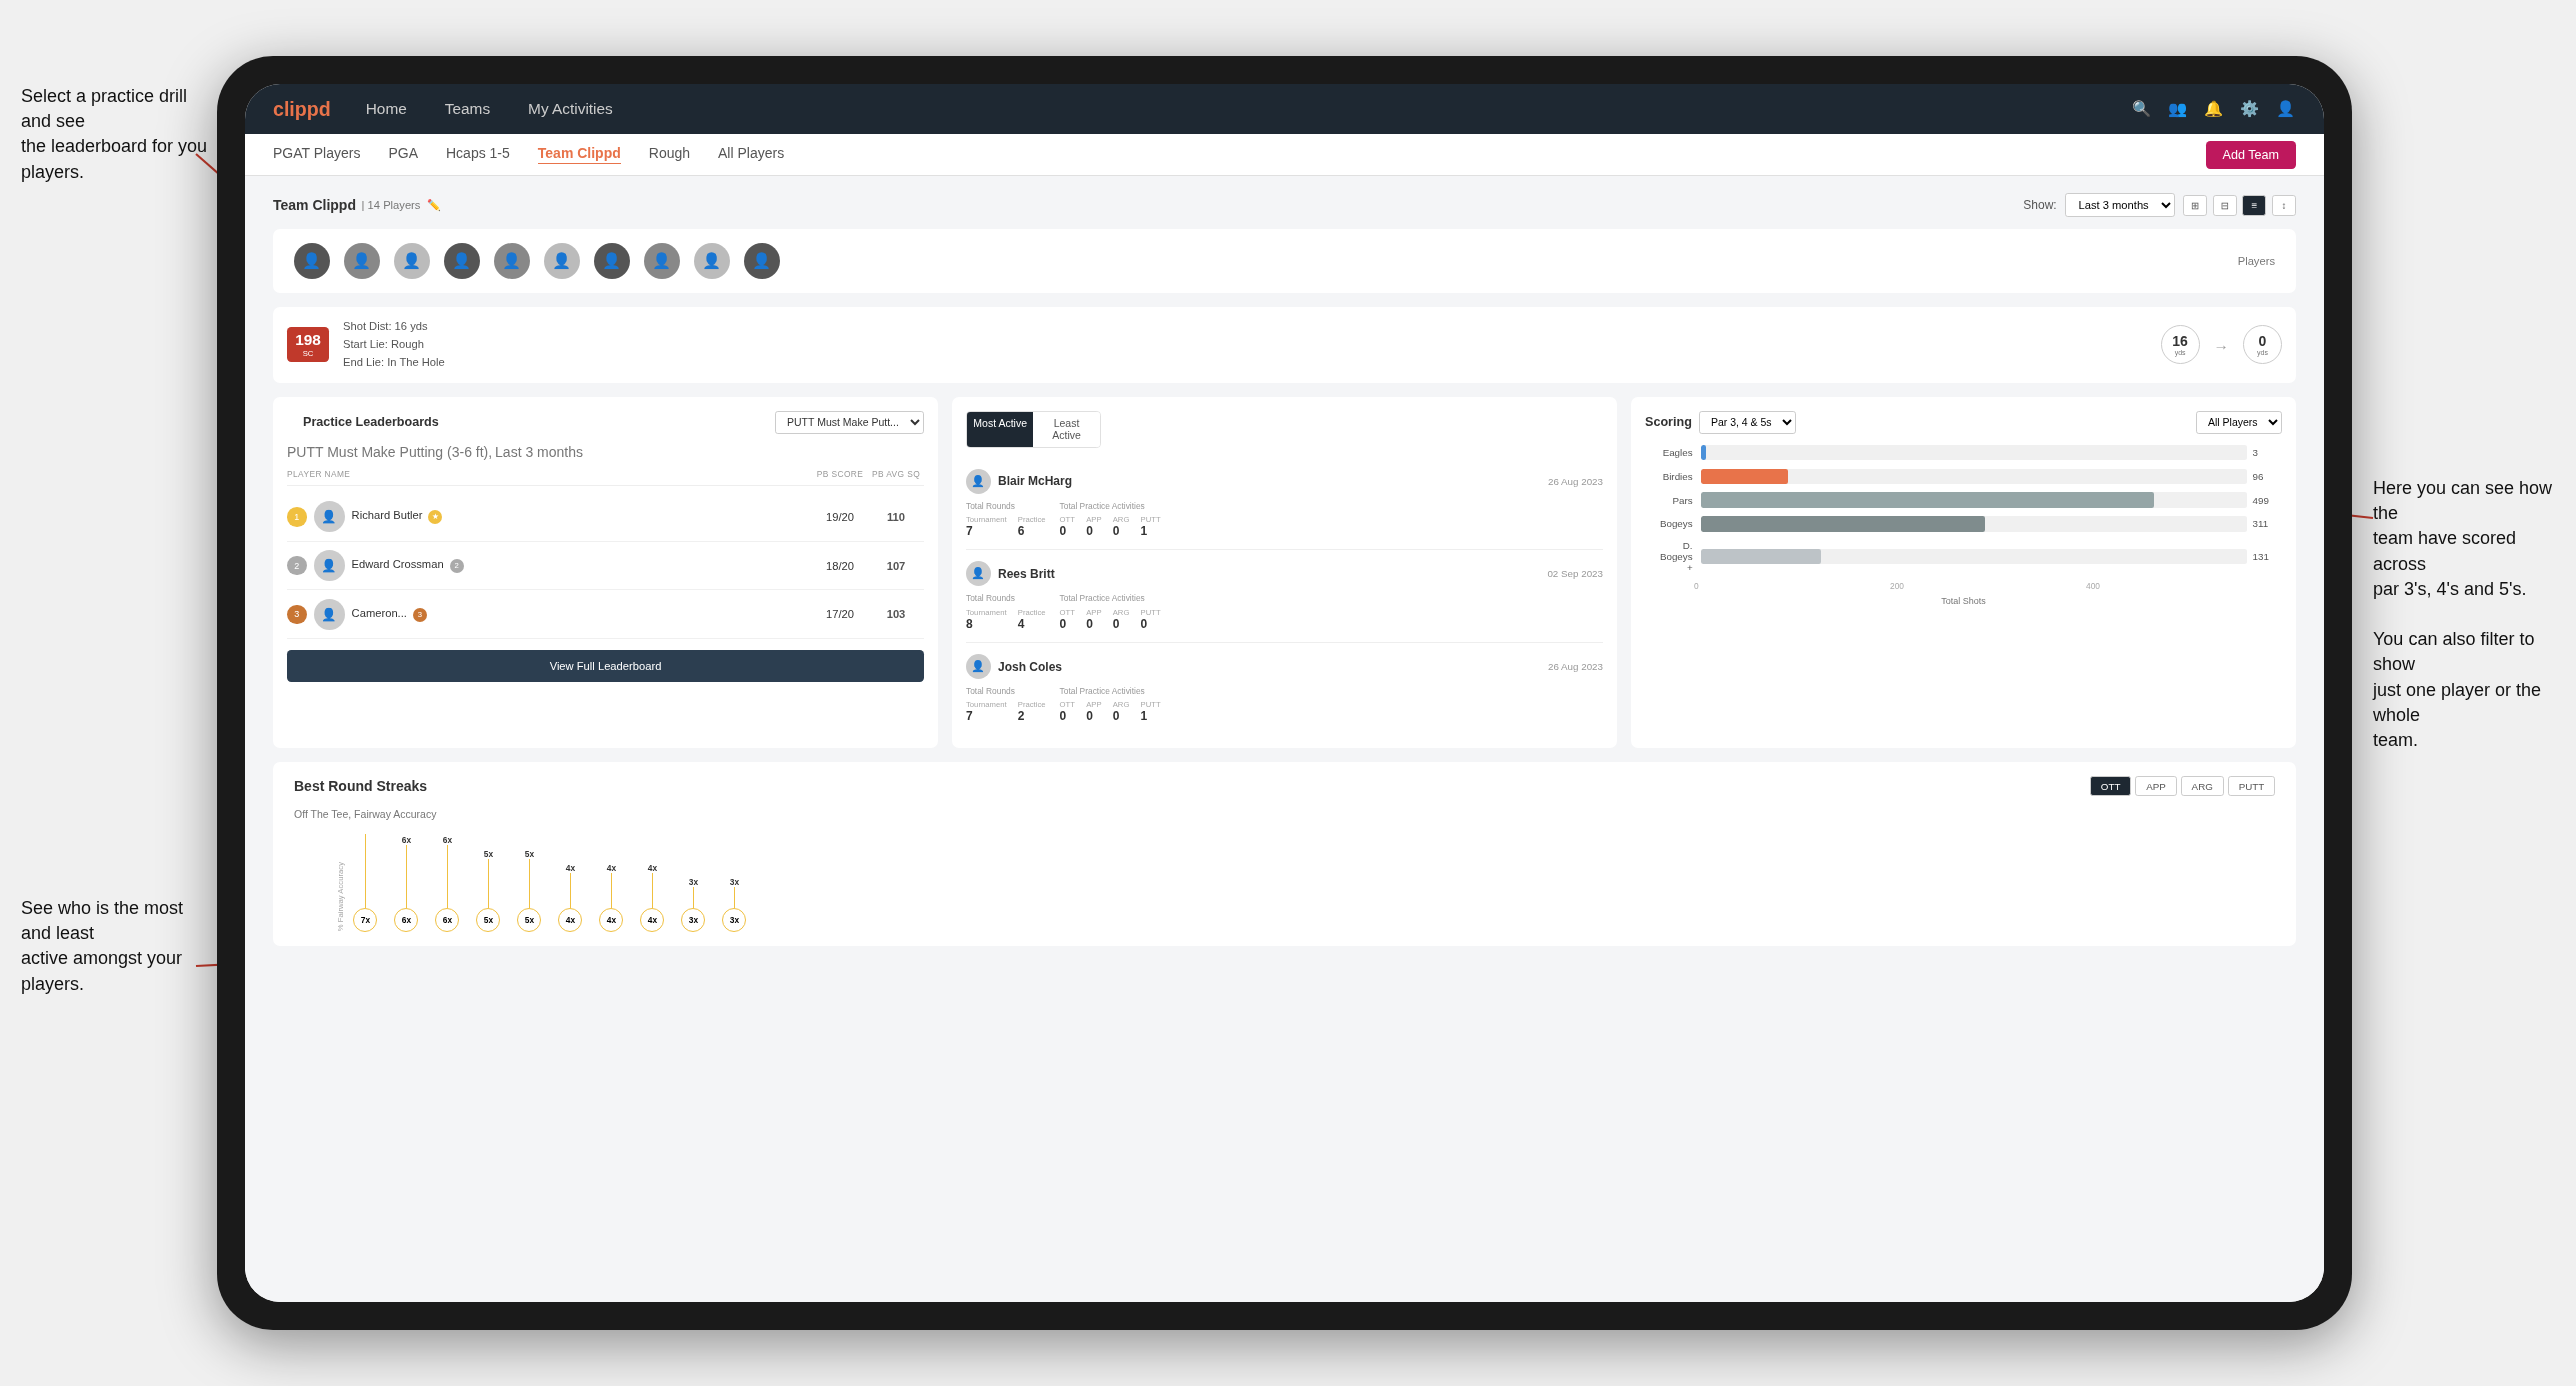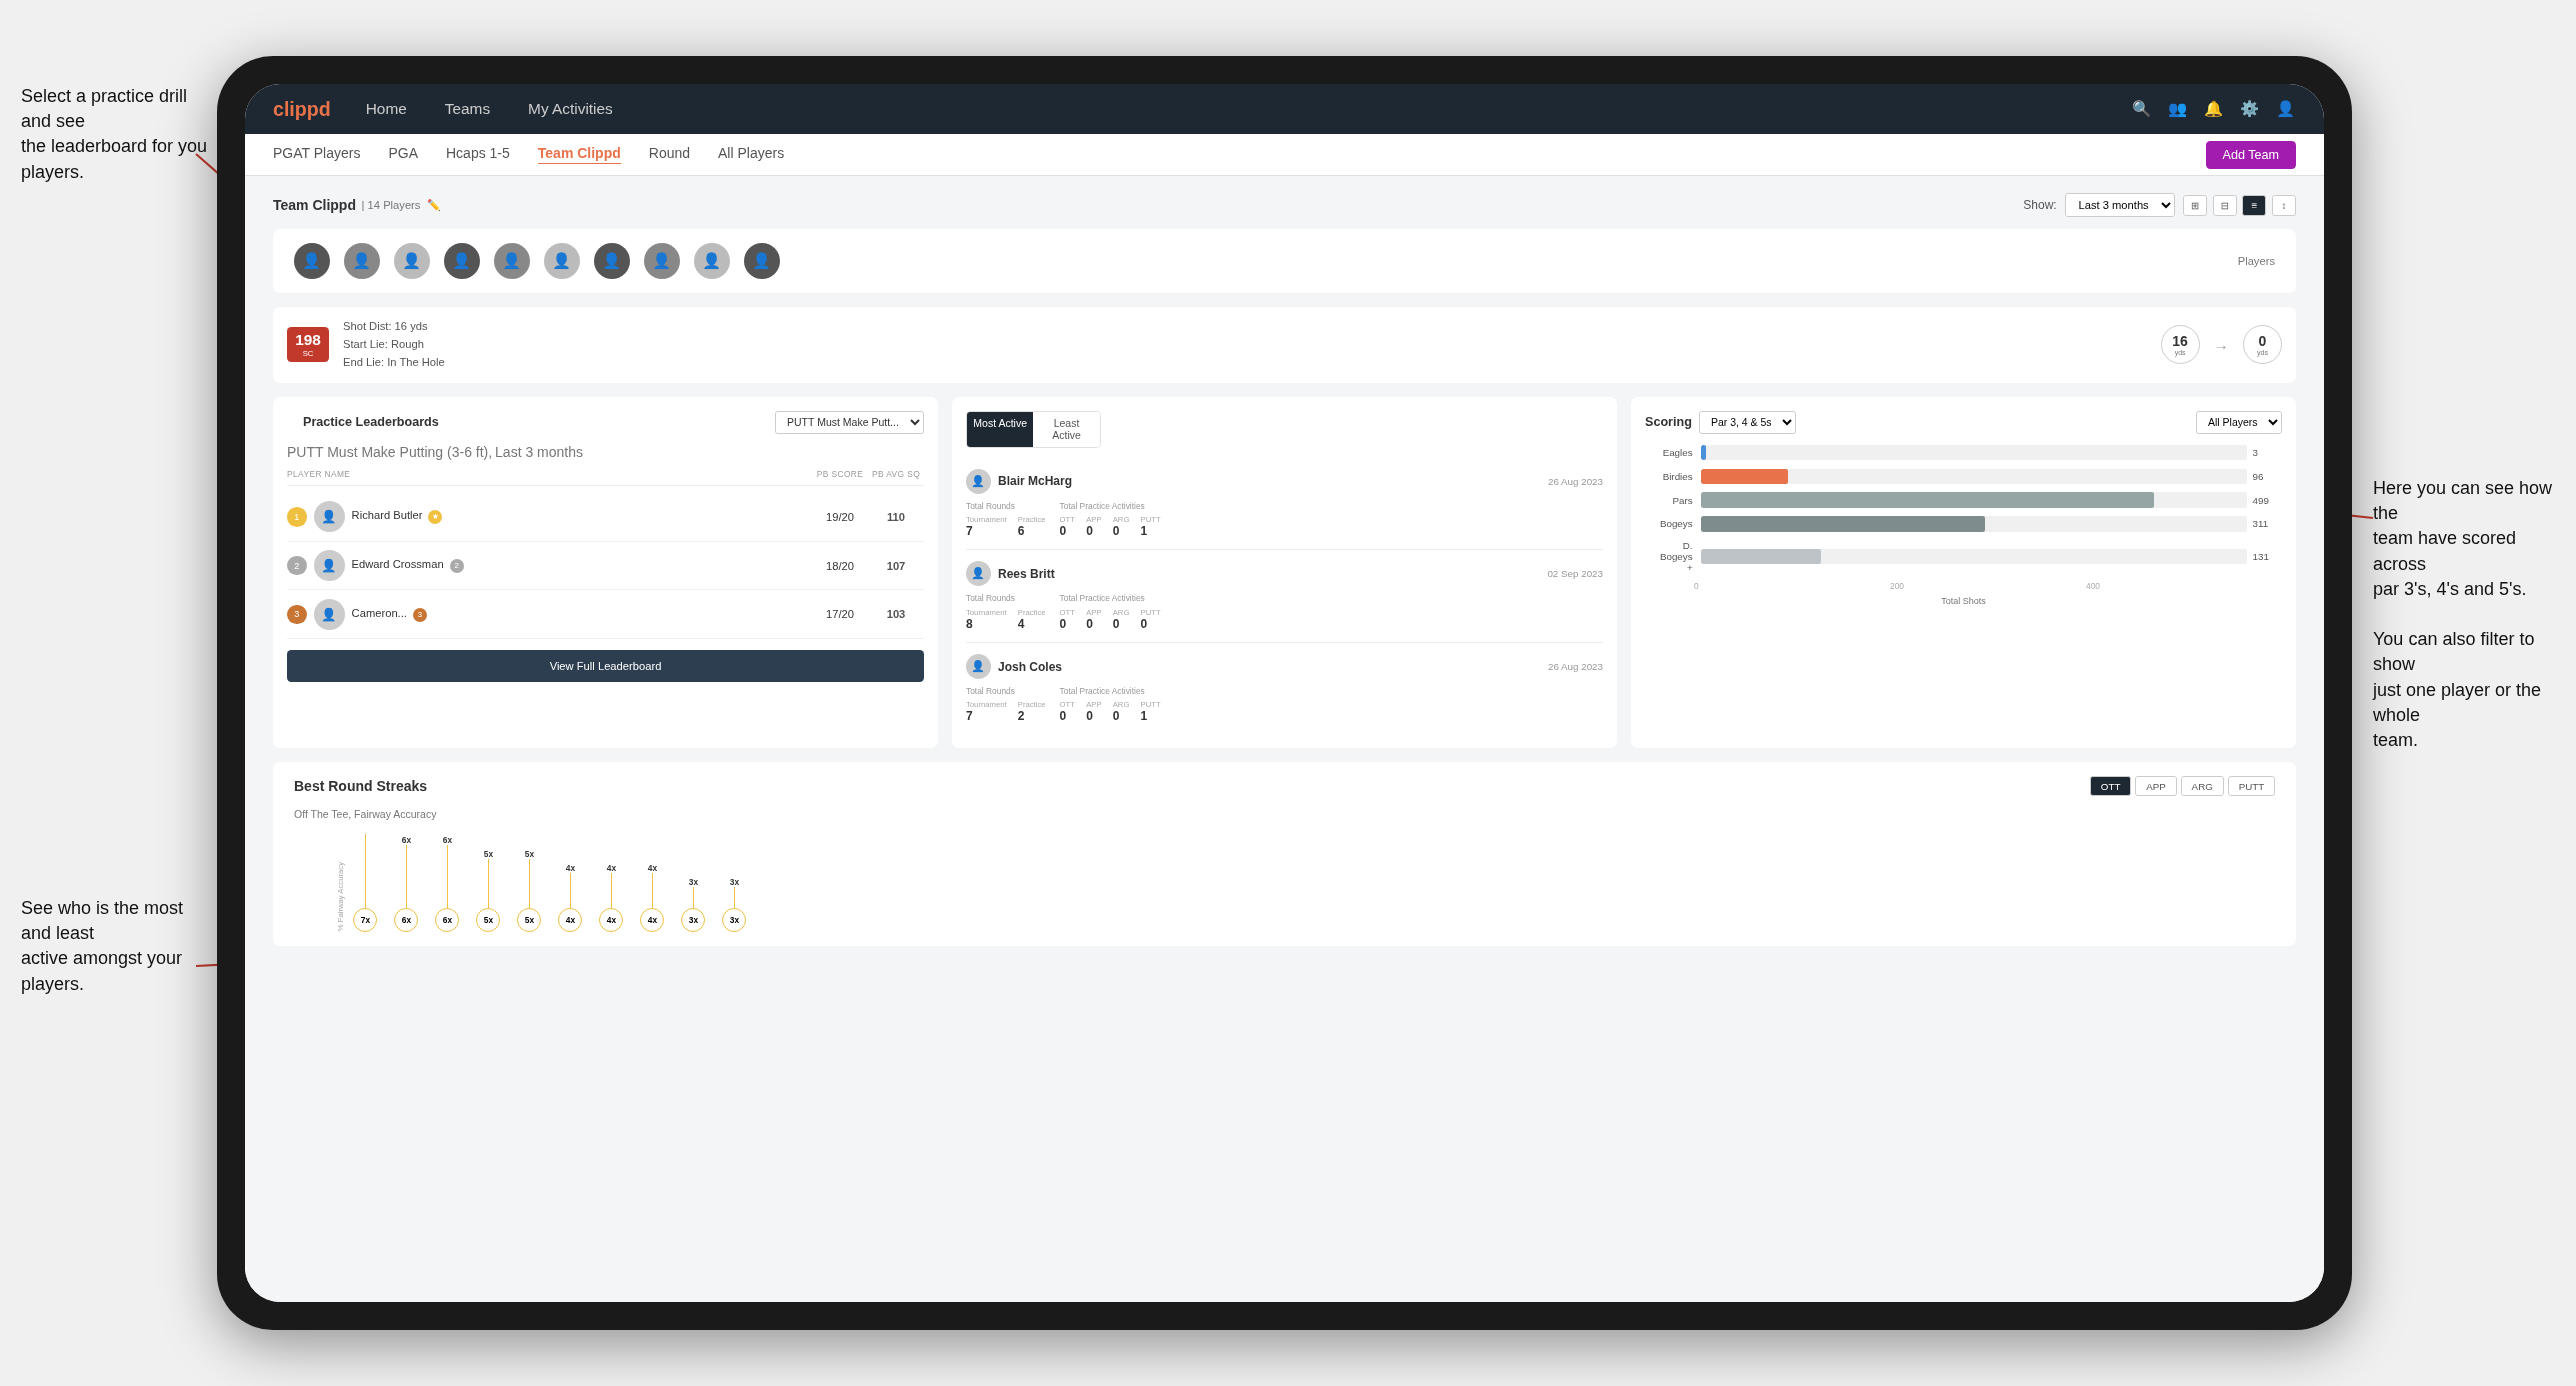--- a/index.html
+++ b/index.html
@@ -85,21 +85,21 @@
       cursor: pointer;
       padding-bottom: 2.8px;
     }
     .subnav-item.active {
       color: #e8734a;
       border-bottom: 1.4px solid #e8734a;
       font-weight: 600;
     }
     .add-team-btn {
       margin-left: auto;
-      background: #a21caf;
+      background: #be185d;
       color: #fff;
       border: none;
       padding: 7px 17px;
       border-radius: 4.2px;
       font-size: 12.6px;
       cursor: pointer;
     }
 
     
     .main-content {
@@ -557,21 +557,21 @@
         <span class="navbar-icon">⚙️</span>
         <span class="navbar-icon">👤</span>
       </div>
     </div>
 
     <div class="subnav">
       <span class="subnav-item">PGAT Players</span>
       <span class="subnav-item">PGA</span>
       <span class="subnav-item">Hcaps 1-5</span>
       <span class="subnav-item active">Team Clippd</span>
-      <span class="subnav-item">Round</span>
+      <span class="subnav-item">Rough</span>
       <span class="subnav-item">All Players</span>
       <button class="add-team-btn">Add Team</button>
     </div>
 
     <div class="main-content">
 
       <div class="team-header">
         <span class="team-title">Team Clippd</span>
         <span class="team-count">| <span>14 Players</span></span>
         <span class="edit-icon">✏️</span>

